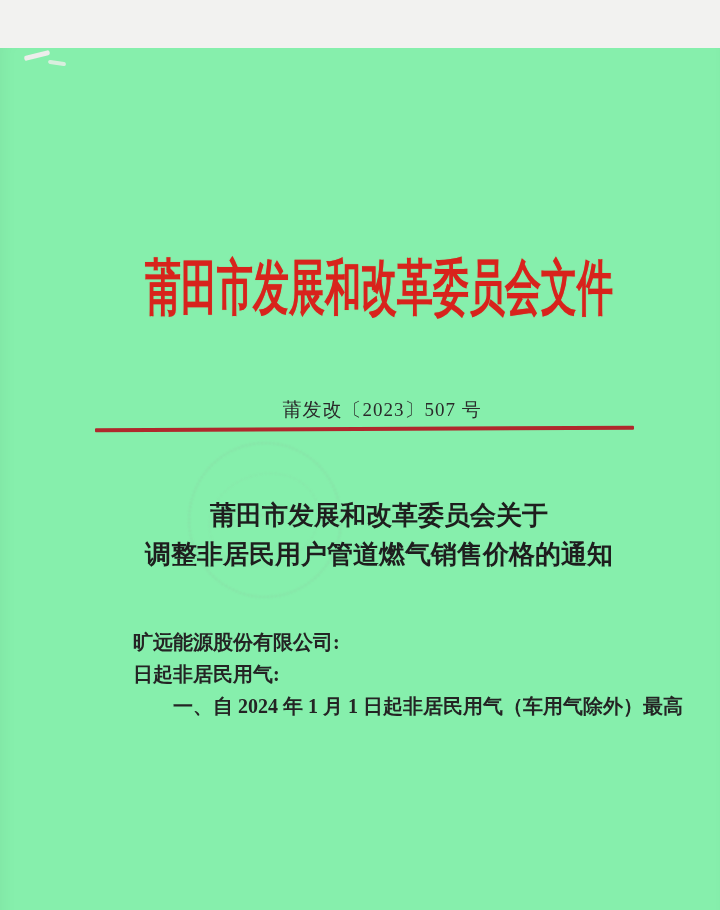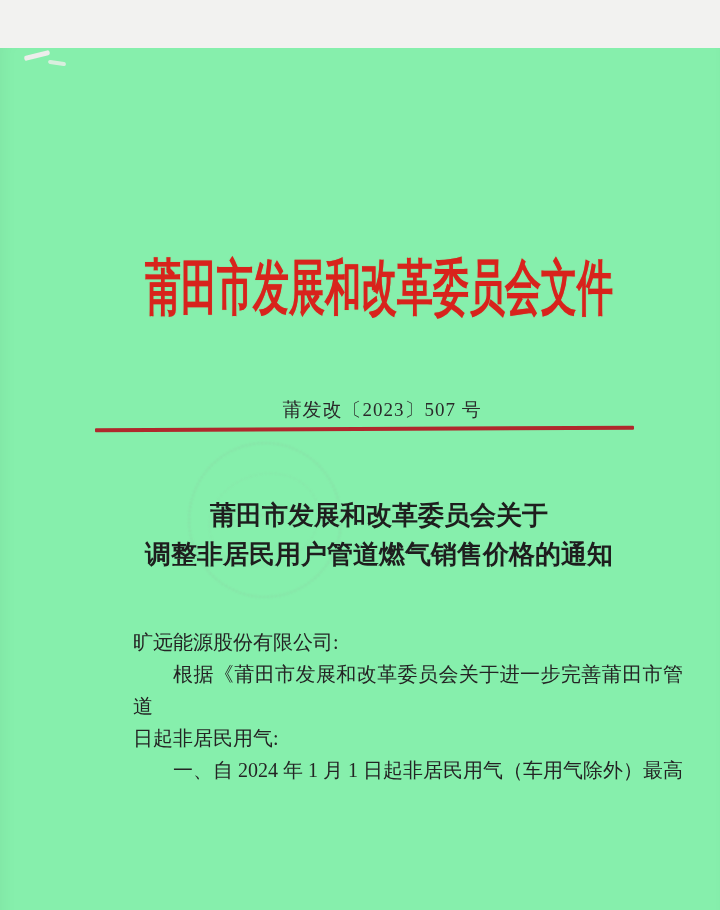--- a/index.html
+++ b/index.html
@@ -59,21 +59,21 @@
   .doc-title{
     position:absolute;top:448px;left:19px;width:720px;text-align:center;
     font-weight:bold;color:#1e1e1e;font-size:26px;line-height:39px;
     letter-spacing:0px;
   }
   
   .body-block{
     position:absolute;top:578px;left:133px;width:550px;
     font-size:20px;line-height:32px;color:#242424;
   }
-  .bline{width:550px;white-space:nowrap;}
+  .bline{width:550px;white-space:nowrap;font-weight:bold;}
   .bline.just{white-space:normal;text-align:justify;text-align-last:justify;text-justify:inter-character;}
   .bline.indent{text-indent:2em;}
   
   .page-number{
     position:absolute;top:872px;left:575px;width:70px;text-align:center;
     font-size:16px;color:#4a4a4a;letter-spacing:2px;white-space:nowrap;
   }
 </style>
 </head>
 <body>
@@ -93,21 +93,20 @@
 
   <div class="stamp"></div>
 
   <div class="doc-title">
     <div>莆田市发展和改革委员会关于</div>
     <div>调整非居民用户管道燃气销售价格的通知</div>
   </div>
 
   <div class="body-block">
     <div class="bline">旷远能源股份有限公司:</div>
-    <div class="bline just indent">根据《莆田市发展和改革委员会关于进一步完善莆田市管道</div>
     <div class="bline">日起非居民用气:</div>
     <div class="bline just indent">一、自 2024 年 1 月 1 日起非居民用气（车用气除外）最高</div>
 
   </div>
 
   <div class="page-number">— 1 —</div>
 
 </div>
 
 </body></html>

